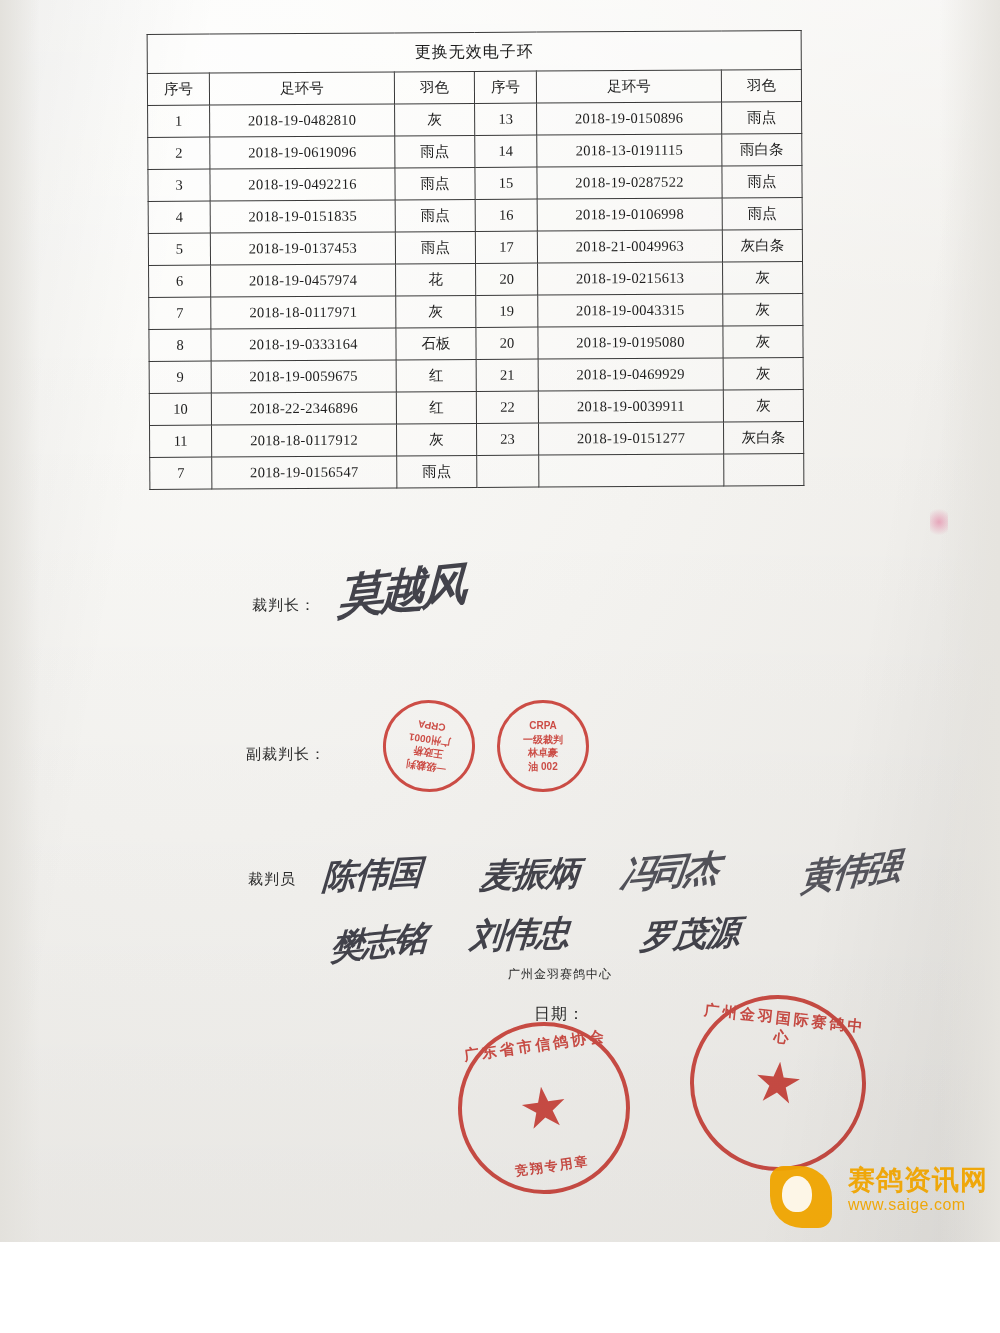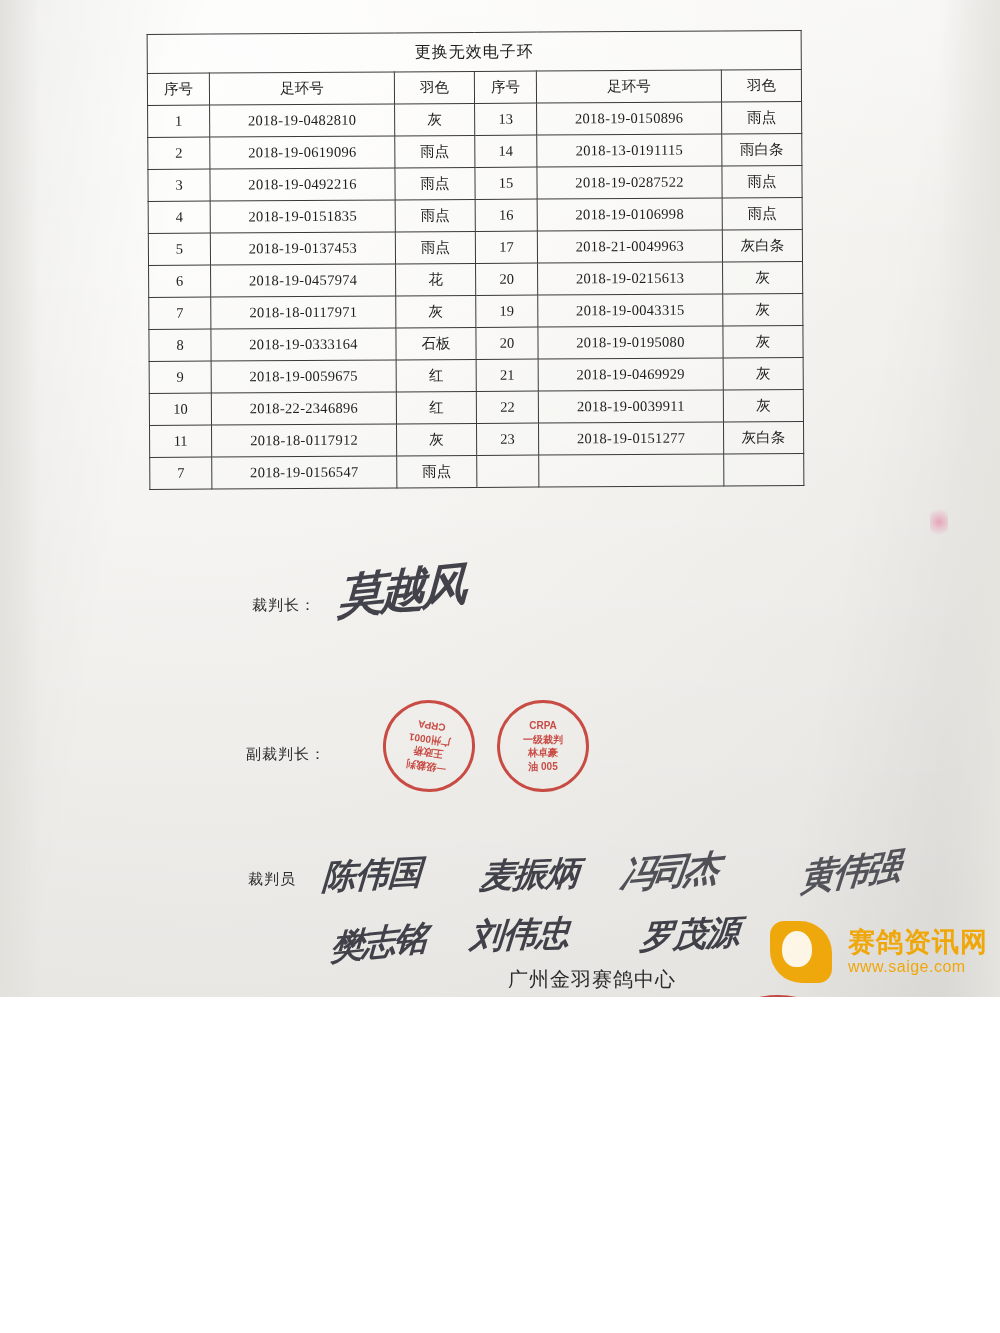--- a/index.html
+++ b/index.html
@@ -9,21 +9,21 @@
   body {
     width: 1000px;
     height: 1333px;
     font-family: "Liberation Sans", sans-serif;
     background: #ffffff;
     overflow: hidden;
   }
   .page {
     position: relative;
     width: 1000px;
-    height: 997px;
+    height: 1242px;
     background:
       radial-gradient(ellipse at 20% 10%, #fdfdfb 0%, #f6f5f2 45%, #eceae6 100%);
     overflow: hidden;
   }
   
   .paper-shade {
     position: absolute;
     inset: 0;
     background:
       linear-gradient(100deg, rgba(0,0,0,0.05) 0%, rgba(0,0,0,0) 18%, rgba(0,0,0,0) 80%, rgba(0,0,0,0.06) 100%),
@@ -120,21 +120,21 @@
   #judge-sign-2 { left: 480px; top: 852px; font-size: 34px; transform: rotate(-2deg) skewX(-7deg); letter-spacing: -1px; }
   #judge-sign-3 { left: 620px; top: 848px; font-size: 36px; transform: rotate(-5deg) skewX(-12deg); letter-spacing: -4px; opacity: 0.8; }
   #judge-sign-4 { left: 800px; top: 848px; font-size: 36px; transform: rotate(-7deg) skewX(-12deg); letter-spacing: -3px; opacity: 0.78; }
   #judge-sign-5 { left: 330px; top: 920px; font-size: 34px; transform: rotate(-6deg) skewX(-9deg); letter-spacing: -2px; }
   #judge-sign-6 { left: 470px; top: 912px; font-size: 34px; transform: rotate(-2deg) skewX(-6deg); letter-spacing: -1px; }
   #judge-sign-7 { left: 640px; top: 912px; font-size: 34px; transform: rotate(-3deg) skewX(-7deg); letter-spacing: -1px; }
 
   .org-line {
     position: absolute;
     left: 508px; top: 966px;
-    font-size: 20px;
+    font-size: 12px;
     color: #2b2b2b;
     letter-spacing: 1px;
   }
   .date-line {
     position: absolute;
     left: 534px; top: 1004px;
     font-size: 16px;
     color: #2b2b2b;
     letter-spacing: 1px;
   }
@@ -201,21 +201,20 @@
     text-align: center;
     font-weight: bold;
   }
 
   
   .watermark {
     position: absolute;
     right: 12px;
     bottom: 14px;
     display: flex;
-    align-items: center;
     gap: 16px;
     opacity: 0.95;
   }
   .wm-bird {
     width: 62px; height: 62px;
     background: #f0a500;
     border-radius: 14px 32px 14px 32px;
     position: relative;
   }
   .wm-bird:before {
@@ -405,21 +404,21 @@
       <div>广州0001</div>
       <div>CRPA</div>
     </div>
   </div>
 
   <div class="stamp" id="stamp-deputy-2">
     <div class="small-stamp-lines">
       <div>CRPA</div>
       <div>一级裁判</div>
       <div>林卓豪</div>
-      <div>油 005</div>
+      <div>油 002</div>
     </div>
   </div>
 
   <div class="stamp" id="stamp-assoc">
     <div class="stamp-big-inner">
       <div class="ring-text ring-top">广东省市信鸽协会</div>
       <div class="center-star stamp-star">★</div>
       <div class="ring-text ring-bottom">竞翔专用章</div>
     </div>
   </div>

